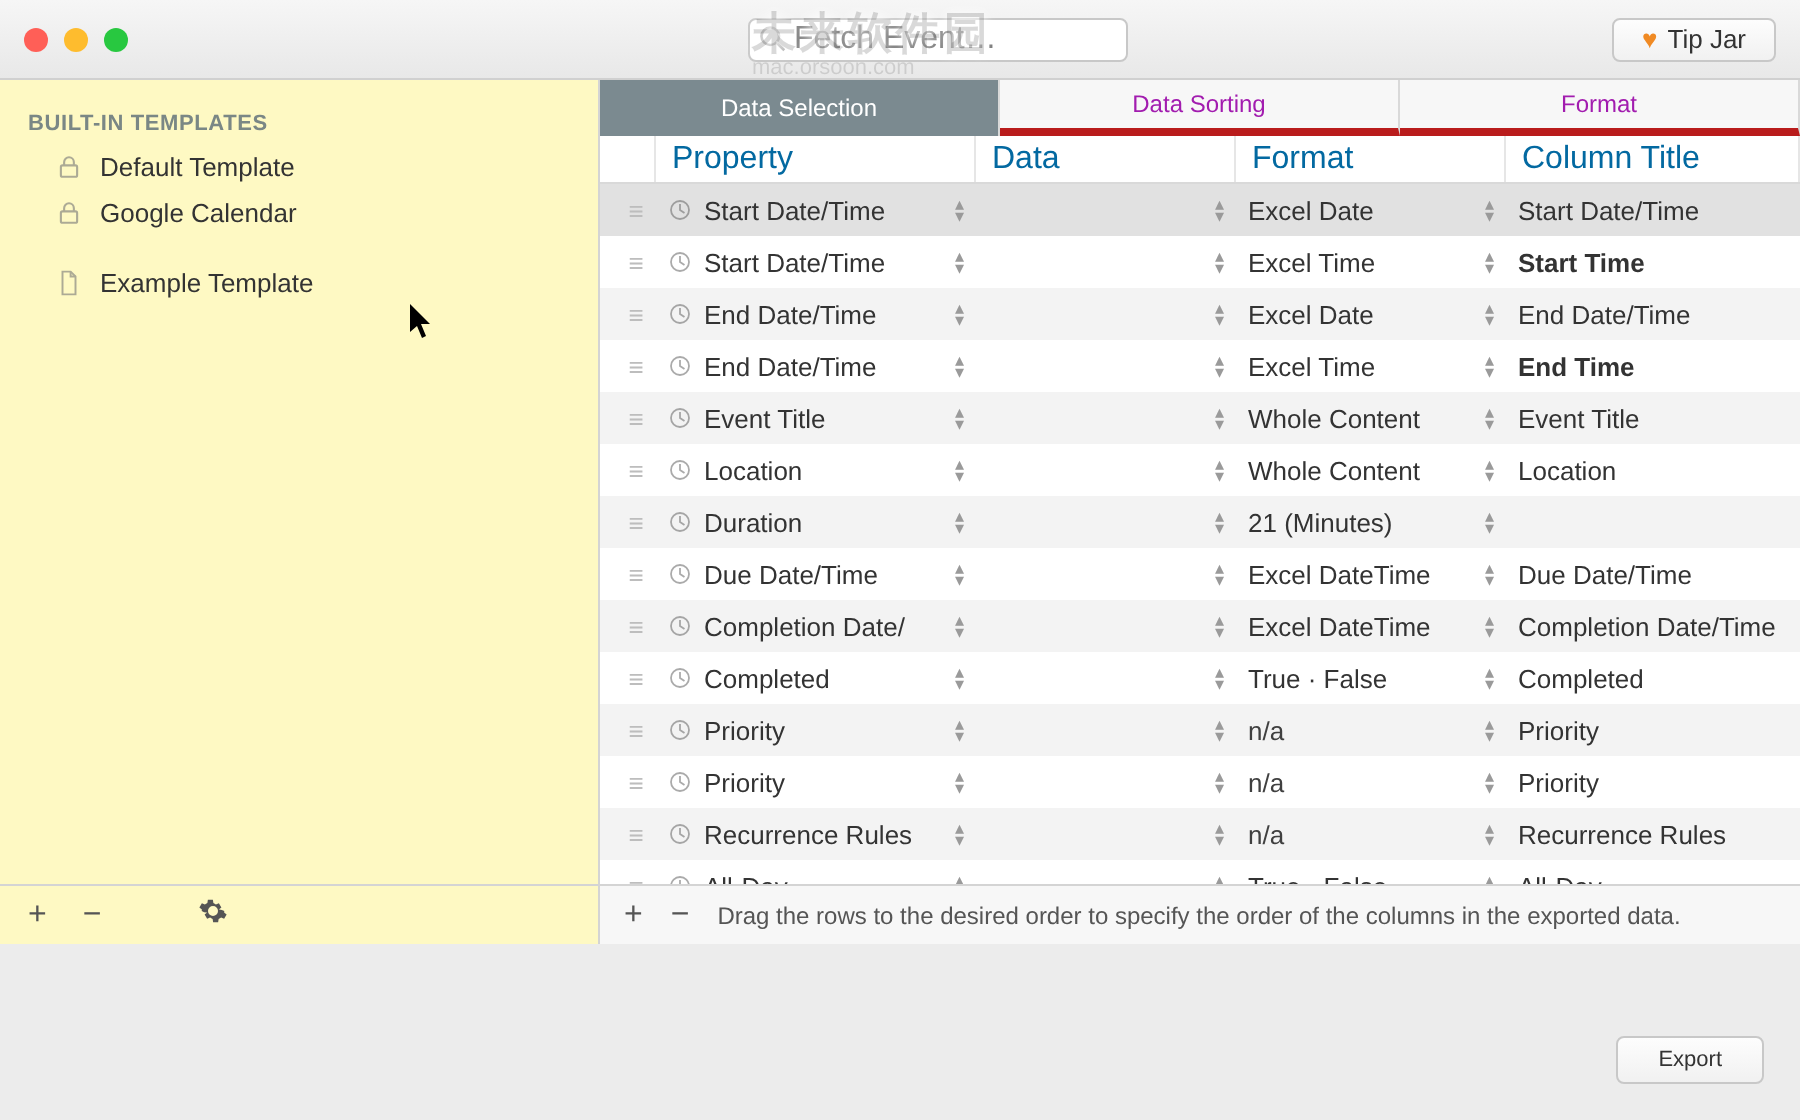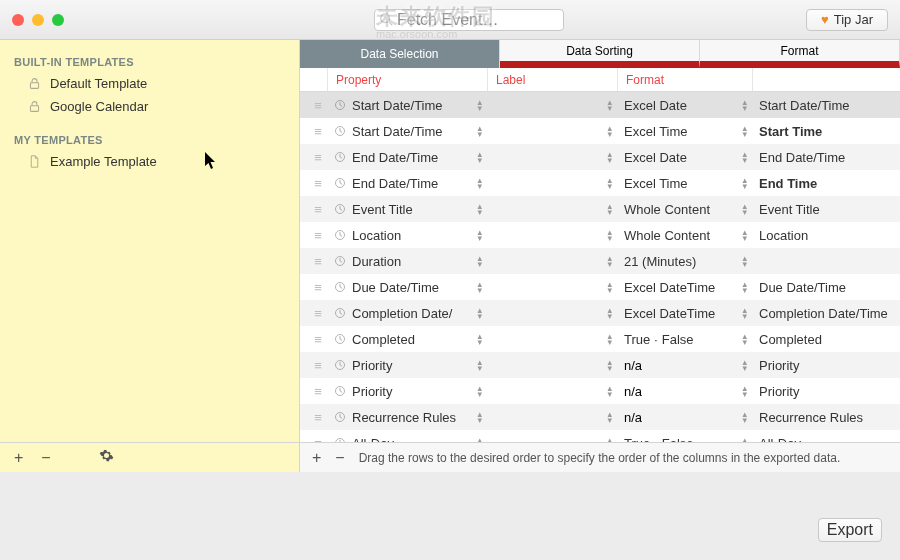--- a/index.html
+++ b/index.html
@@ -15,44 +15,44 @@
 .heart{color:#f08a24}
 .main{display:flex;height:432px}
 .sidebar{width:300px;background:#fef9c3;border-right:1px solid #d4d4d4;padding-top:12px;display:flex;flex-direction:column}
 .section-h{font-size:11px;font-weight:600;color:#7a8785;letter-spacing:.3px;padding:4px 14px}
 .side-item{display:flex;align-items:center;gap:9px;padding:4px 14px 4px 28px;font-size:13px;color:#3b3b3b}
 .side-item svg{width:13px;height:13px;opacity:.6}
 .side-foot{margin-top:auto;height:30px;border-top:1px solid #d4d4d4;display:flex;align-items:center;gap:18px;padding:0 14px}
 .side-foot span{font-size:16px;color:#555;cursor:default}
 .content{flex:1;display:flex;flex-direction:column;background:#fff}
 .tabs{display:flex;height:28px;background:#f7f7f7}
-.tab{flex:1;display:flex;align-items:center;justify-content:center;font-size:12px;color:#000000;border-right:1px solid #d9d9d9;border-bottom:7px solid #b91c1c}
+.tab{flex:1;display:flex;align-items:center;justify-content:center;font-size:12px;color:#a21caf;border-right:1px solid #d9d9d9;border-bottom:4px solid #b91c1c}
 .tab.active{background:#7b8a90;color:#fff;border-bottom:none}
 .thead{display:flex;height:24px;border-bottom:1px solid #d9d9d9;background:#fff}
-.th{display:flex;align-items:center;padding-left:8px;font-size:12px;color:#ef4444;border-right:1px solid #e6e6e6}
+.th{display:flex;align-items:center;padding-left:8px;font-size:16px;color:#0369a1;border-right:1px solid #e6e6e6}
 .col-h{width:28px}.col-p{width:160px}.col-l{width:130px}.col-f{width:135px}.col-t{flex:1}
 .rows{flex:1;overflow:hidden}
 .row{display:flex;height:26px;align-items:center}
 .row.even{background:#f3f3f3}
 .row.sel{background:#e1e1e1}
 .cell{display:flex;align-items:center;height:100%;padding-left:6px;font-size:12.5px;color:#333;position:relative}
 .handle{width:28px;justify-content:center;color:#bdbdbd;font-size:13px;letter-spacing:-2px}
 .pcell{width:160px;gap:6px}
 .pcell svg{width:12px;height:12px;opacity:.55;flex-shrink:0}
 .lcell{width:130px}
 .fcell{width:135px}
 .tcell{flex:1}
 .arrows{position:absolute;right:6px;color:#9a9a9a;font-size:9px;line-height:6px}
-.na{color:#000000}
+.na{color:#404040}
 .bold{font-weight:600}
 .cfoot{height:30px;border-top:1px solid #d4d4d4;display:flex;align-items:center;padding:0 12px;gap:14px;background:#f7f7f7}
 .cfoot .pm{font-size:16px;color:#555}
 .hint{font-size:12px;color:#555}
 .bottom{height:88px;background:#ececec;display:flex;align-items:flex-end;justify-content:flex-end;padding:0 18px 18px}
-.export{height:24px;padding:0 8px;border:1px solid #c8c8c8;border-radius:4px;background:linear-gradient(#fdfdfd,#f1f1f1);font-size:16px}
+.export{height:24px;padding:0 20px;border:1px solid #c8c8c8;border-radius:4px;background:linear-gradient(#fdfdfd,#f1f1f1);font-size:11px}
 .cursor{position:absolute;left:205px;top:152px;pointer-events:none}
 .wm{position:absolute;top:2px;left:376px;font-size:22px;font-weight:700;color:rgba(0,0,0,.15);letter-spacing:2px;pointer-events:none;text-shadow:0 0 6px #fff}
 .wm2{position:absolute;top:28px;left:376px;font-size:11px;color:rgba(0,0,0,.12);pointer-events:none}
 </style>
 </head>
 <body>
 
 <div class="titlebar">
   <div class="traffic">
     <div class="dot r"></div>
@@ -85,21 +85,20 @@
         </div>
         <div class="side-item">
           <svg viewBox="0 0 16 16">
             <rect x="3" y="7" width="10" height="7" rx="1" fill="none" stroke="#777" stroke-width="1.3"></rect>
             <path d="M5 7V5a3 3 0 016 0v2" fill="none" stroke="#777" stroke-width="1.3"></path>
           </svg>
           <span>Google Calendar</span>
         </div>
       </div>
     <div style="height:12px"></div>
-    <div class="section-h">MY TEMPLATES</div>
     <div id="my-list">
         <div class="side-item">
           <svg viewBox="0 0 16 16">
             <path d="M4 1h5l3 3v11H4z" fill="none" stroke="#777" stroke-width="1.2"></path>
             <path d="M9 1v3h3" fill="none" stroke="#777" stroke-width="1.2"></path>
           </svg>
           <span>Example Template</span>
         </div>
       </div>
     <div class="side-foot">
@@ -115,22 +114,23 @@
 
   <div class="content">
     <div class="tabs" id="tabs">
         <div class="tab active">Data Selection</div>
         <div class="tab">Data Sorting</div>
         <div class="tab">Format</div>
       </div>
     <div class="thead">
       <div class="th col-h"></div>
       <div class="th col-p">Property</div>
-      <div class="th col-l">Label</div>
+      <div class="th col-l">Data</div>
       <div class="th col-f">Format</div>
+      <div class="th col-t">Column Title</div>
     </div>
     <div class="rows" id="rows">
         <div class="row sel">
     <div class="cell handle">≡</div>
     <div class="cell pcell">
             <svg viewBox="0 0 16 16">
               <circle cx="8" cy="8" r="6" fill="none" stroke="#666" stroke-width="1.2"></circle>
               <path d="M8 4v4l3 2" fill="none" stroke="#666" stroke-width="1.2"></path>
             </svg>
             <span>Start Date/Time</span>

